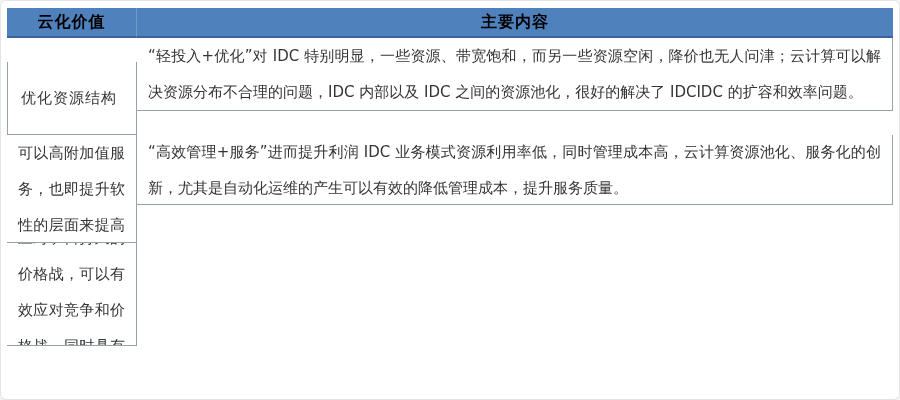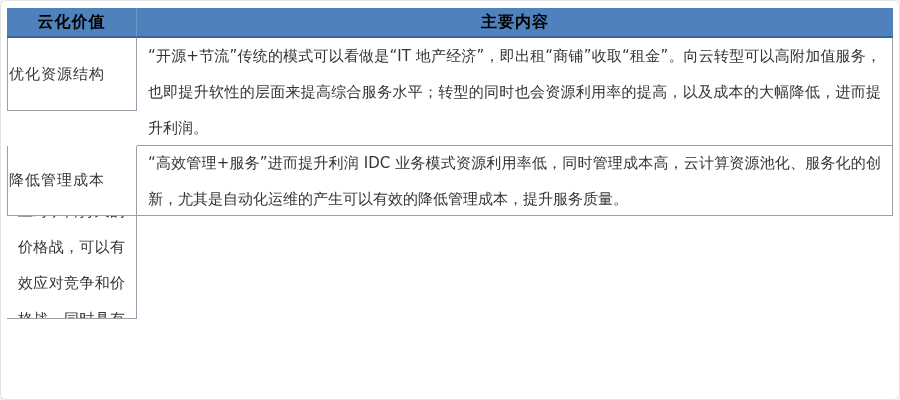--- a/index.html
+++ b/index.html
@@ -50,22 +50,23 @@
   .td {
     border-bottom: 1px solid #98a0aa;
     color: #343434;
     background: #ffffff;
   }
   .td.label {
     border-left: 1px solid #98a0aa;
     border-right: 1px solid #98a0aa;
     display: flex;
     align-items: center;
-    padding-left: 1px;
+    padding-left: 13px;
     letter-spacing: 1px;
+    margin-top: 24px;
   }
   .td.content {
     border-right: 1px solid #98a0aa;
     display: flex;
     flex-direction: column;
     justify-content: center;
     padding: 0 11px;
     line-height: 36px;
     text-align: justify;
     overflow: hidden;
@@ -78,22 +79,22 @@
 </head>
 <body>
 
 <div class="page">
   <div class="doc-table">
 
     <div class="cell th first">云化价值</div>
     <div class="cell th">主要内容</div>
 
     <div class="cell td label r1">优化资源结构</div>
+    <div class="cell td content r1">“轻投入+优化”对 IDC 特别明显，一些资源、带宽饱和，而另一些资源空闲，降价也无人问津；云计算可以解决资源分布不合理的问题，IDC 内部以及 IDC 之间的资源池化，很好的解决了 IDCIDC 的扩容和效率问题。</div>
 
     <div class="cell td content r2">“开源+节流”传统的模式可以看做是“IT 地产经济”，即出租“商铺”收取“租金”。向云转型可以高附加值服务，也即提升软性的层面来提高综合服务水平；转型的同时也会资源利用率的提高，以及成本的大幅降低，进而提升利润。</div>
 
-    <div class="cell td label r3">降低管理成本</div>
     <div class="cell td content r3">“高效管理+服务”进而提升利润 IDC 业务模式资源利用率低，同时管理成本高，云计算资源池化、服务化的创新，尤其是自动化运维的产生可以有效的降低管理成本，提升服务质量。</div>
 
     <div class="cell td content r4">“拉新+导流”IDC 厂商要面对同行业的激烈竞争，应对互联网企业创新模式的挑战，同时应对旷日持久的价格战，可以有效应对竞争和价格战，同时具有竞争力的产品，也可以吸引更多的用户，甚至可以直接为 IDC 导流量，挖取云市场潜力。</div>
 
   </div>
 </div>
 
 </body></html>

